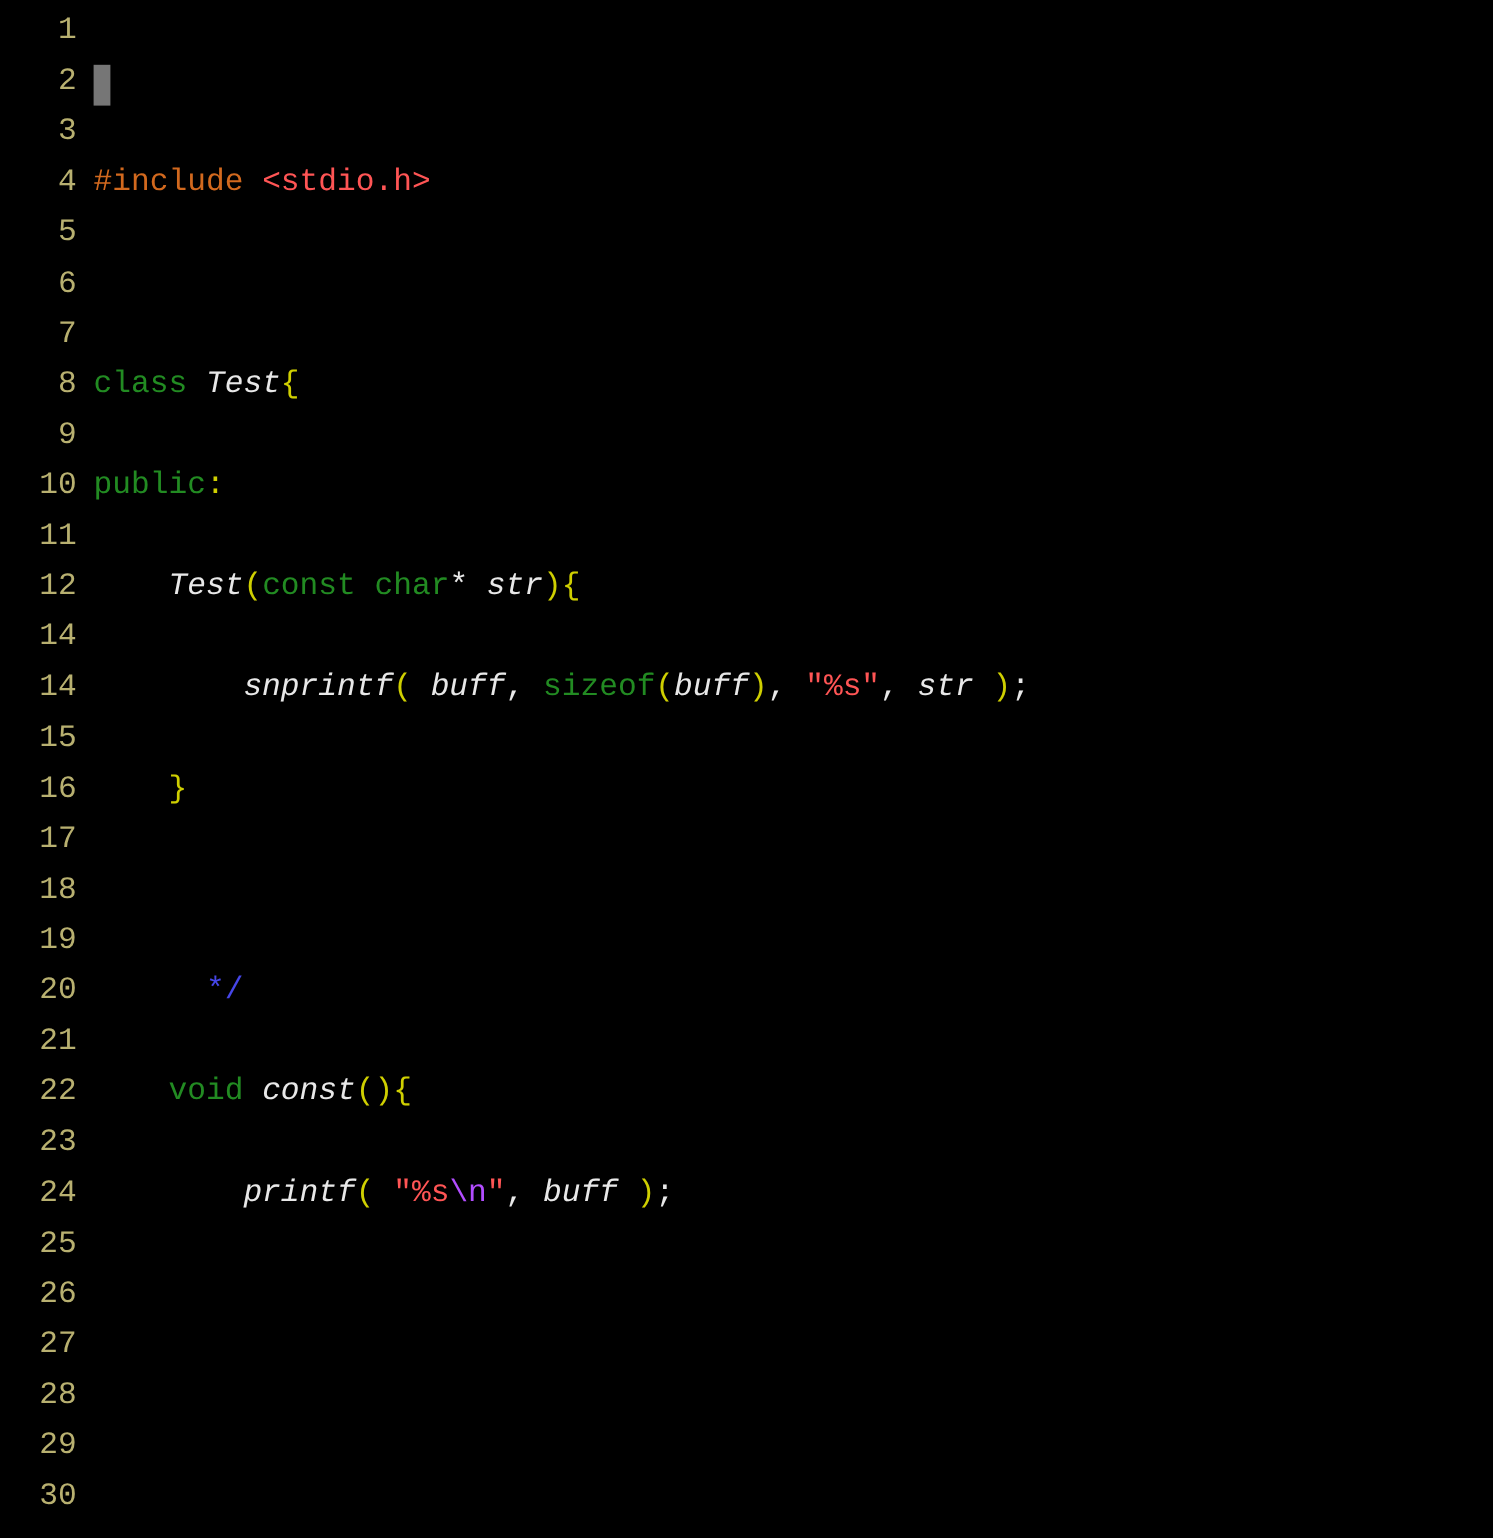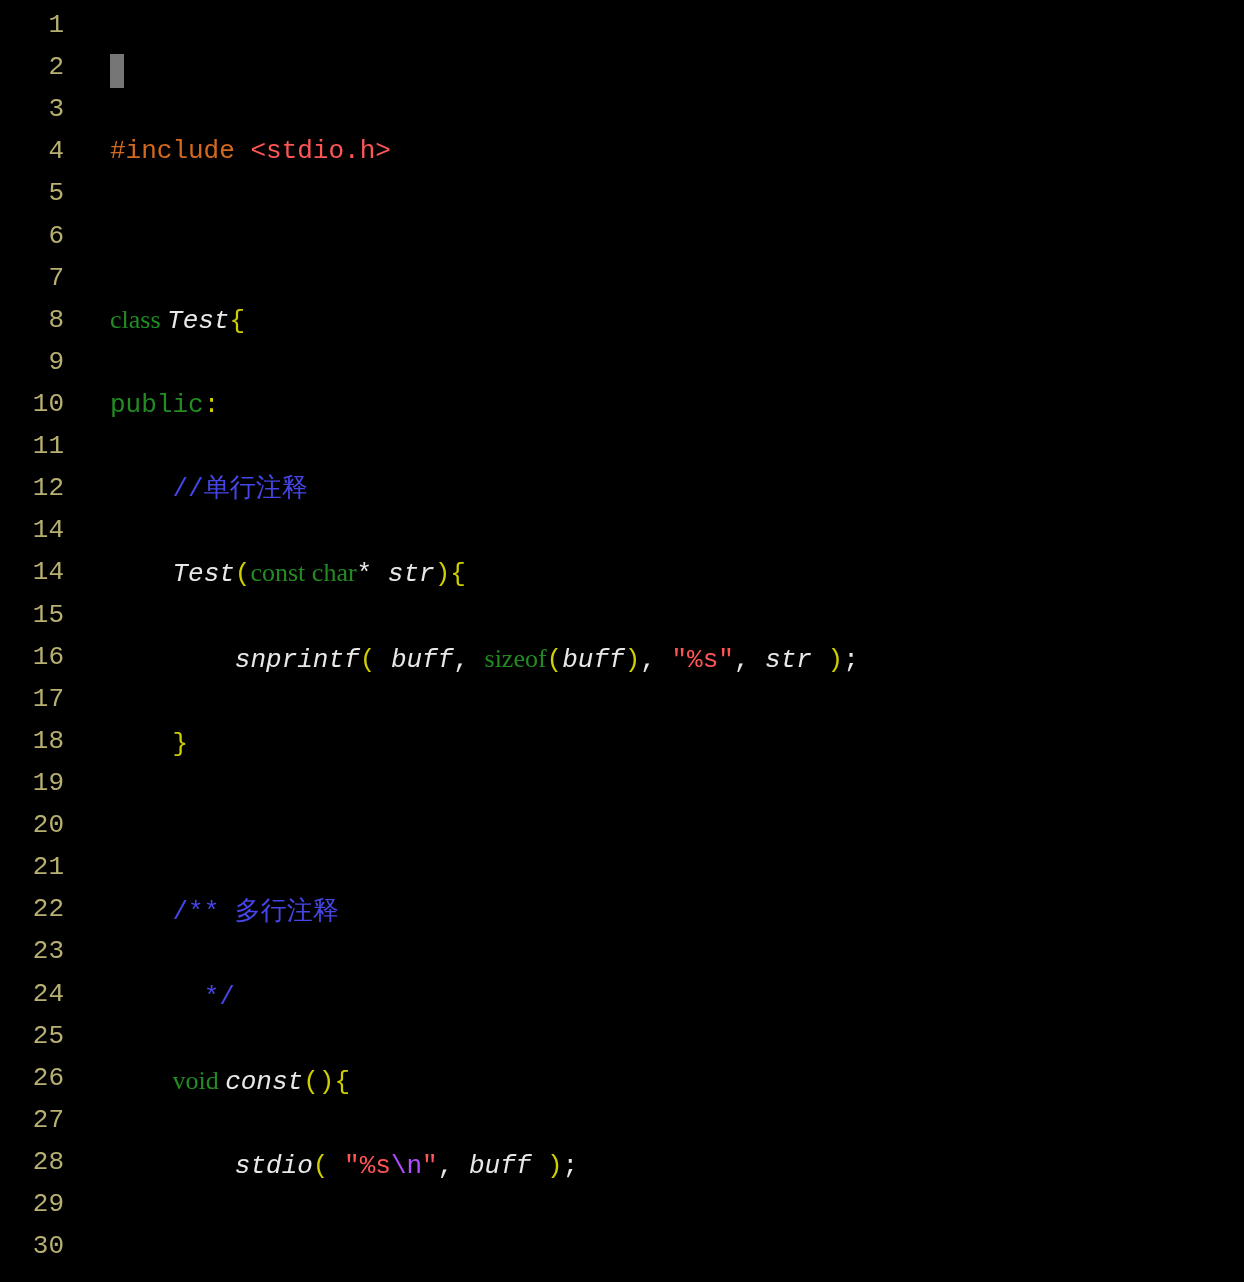--- a/index.html
+++ b/index.html
@@ -23,36 +23,35 @@
     text-align: right;
     padding-right: 14px;
     color: #b8b070;
     user-select: none;
     flex-shrink: 0;
   }
   .gutter .ln { display: block; }
   .code {
     flex: 1;
     white-space: pre;
-    margin-left: 32px;
   }
   .code .line { display: block; min-height: 1.62em; }
   .cursor {
     display: inline-block;
     width: 14px;
     height: 1.3em;
     background: #767676;
     vertical-align: text-top;
     margin-top: 2px;
   }
   
   .tok-preproc   { color: #d2691e; }     
   .tok-sysheader { color: #ff5555; }     
   .tok-comment   { color: #4646e8; }     
-  .tok-keyword   { color: #228b22; font-family: Liberation Serif, serif; }     
+  .tok-keyword   { color: #228b22; }     
   .tok-access    { color: #228b22; }     
   .tok-identifier{ color: #e8e8e8; font-style: italic; }     
   .tok-string    { color: #ff5555; }     
   .tok-escape    { color: #b24dff; }     
   .tok-punct     { color: #cfcf00; }     
   .tok-punct2    { color: #e8e8e8; }     
 </style>
 </head>
 <body>
 
@@ -88,29 +87,27 @@
       <span class="ln">28</span>
       <span class="ln">29</span>
       <span class="ln">30</span>
     </div>
   <div class="code">
 <span class="line"><span class="cursor"></span></span>
 <span class="line"><span class="tok-preproc">#include </span><span class="tok-sysheader">&lt;stdio.h&gt;</span></span>
 <span class="line"></span>
 <span class="line"><span class="tok-keyword">class </span><span class="tok-identifier">Test</span><span class="tok-punct">{</span></span>
 <span class="line"><span class="tok-access">public</span><span class="tok-punct">:</span></span>
-<span class="line"><span>    </span><span class="tok-comment">//单行注释</span></span>
 <span class="line"><span>    </span><span class="tok-identifier">Test</span><span class="tok-punct">(</span><span class="tok-keyword">const </span><span class="tok-keyword">char</span><span class="tok-punct2">* </span><span class="tok-identifier">str</span><span class="tok-punct">)</span><span class="tok-punct">{</span></span>
 <span class="line"><span>        </span><span class="tok-identifier">snprintf</span><span class="tok-punct">( </span><span class="tok-identifier">buff</span><span class="tok-punct2">, </span><span class="tok-keyword">sizeof</span><span class="tok-punct">(</span><span class="tok-identifier">buff</span><span class="tok-punct">)</span><span class="tok-punct2">, </span><span class="tok-string">"%s"</span><span class="tok-punct2">, </span><span class="tok-identifier">str </span><span class="tok-punct">)</span><span class="tok-punct2">;</span></span>
 <span class="line"><span>    </span><span class="tok-punct">}</span></span>
 <span class="line"></span>
-<span class="line"><span>    </span><span class="tok-comment">/** 多行注释</span></span>
 <span class="line"><span>      </span><span class="tok-comment">*/</span></span>
 <span class="line"><span>    </span><span class="tok-keyword">void </span><span class="tok-identifier">const</span><span class="tok-punct">(</span><span class="tok-punct">)</span><span class="tok-punct">{</span></span>
-<span class="line"><span>        </span><span class="tok-identifier">stdio</span><span class="tok-punct">( </span><span class="tok-string">"%s</span><span class="tok-escape">\n</span><span class="tok-string">"</span><span class="tok-punct2">, </span><span class="tok-identifier">buff </span><span class="tok-punct">)</span><span class="tok-punct2">;</span></span>
+<span class="line"><span>        </span><span class="tok-identifier">printf</span><span class="tok-punct">( </span><span class="tok-string">"%s</span><span class="tok-escape">\n</span><span class="tok-string">"</span><span class="tok-punct2">, </span><span class="tok-identifier">buff </span><span class="tok-punct">)</span><span class="tok-punct2">;</span></span>
 
 
 
 
 
 
 
 
 
 

